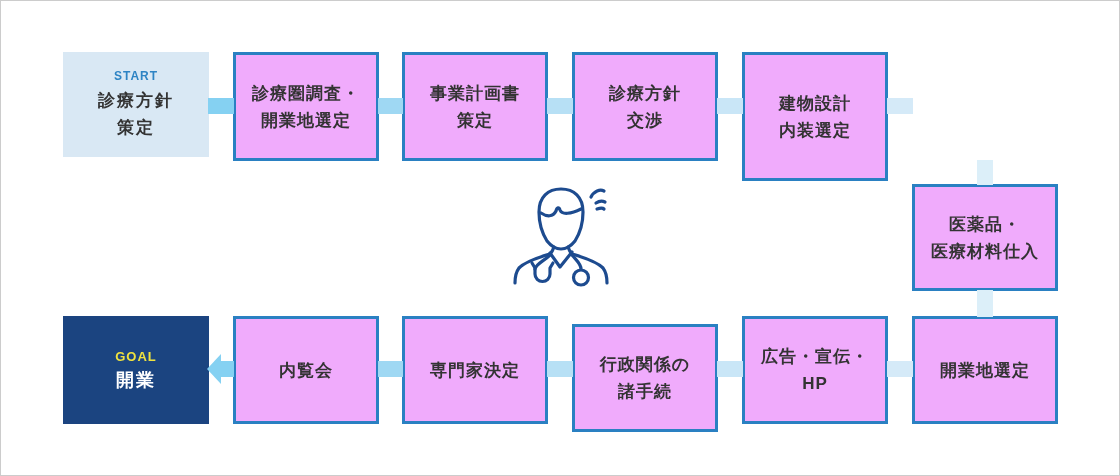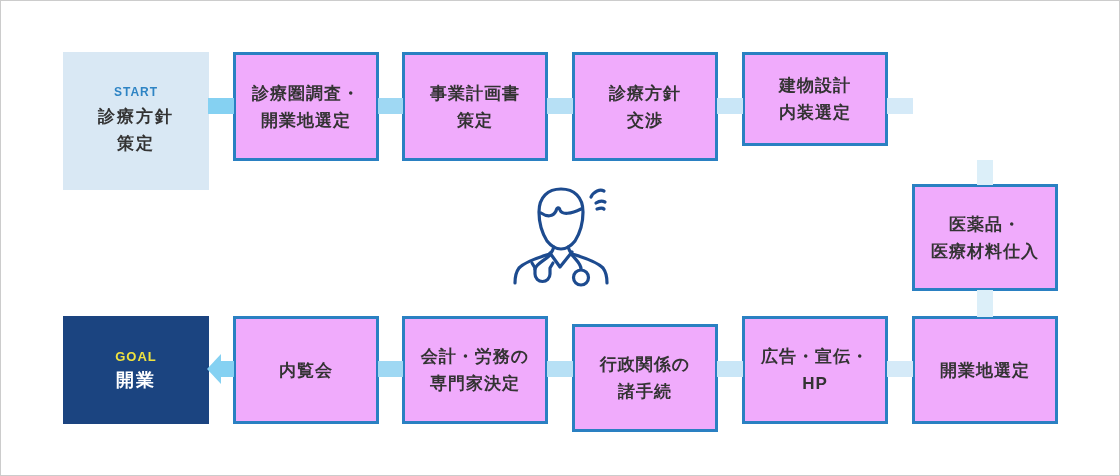--- a/index.html
+++ b/index.html
@@ -38,21 +38,21 @@
   .doctor path,.doctor circle{
     fill:none;stroke:var(--icon_stroke,#1d4b8f);
     stroke-width:3.2;stroke-linecap:round;stroke-linejoin:round;
   }
 </style>
 </head>
 <body>
 
 <div class="stage">
 
-  <div class="terminal start" style="left:62px;top:51px;height:138px;">
+  <div class="terminal start" style="left:62px;top:51px;height:105px;">
     <div class="badge">START</div>
     <div class="tlabel">
       <span>診療方針</span>
       <span>策定</span>
     </div>
   </div>
 
   <div class="box" style="left:232px;top:51px;height:109px;">
     <div class="label">
       <span>診療圏調査・</span>
@@ -64,21 +64,21 @@
       <span>事業計画書</span>
       <span>策定</span>
     </div>
   </div>
   <div class="box" style="left:571px;top:51px;height:109px;">
     <div class="label">
       <span>診療方針</span>
       <span>交渉</span>
     </div>
   </div>
-  <div class="box" style="left:741px;top:51px;height:94px;">
+  <div class="box" style="left:741px;top:51px;height:129px;">
     <div class="label">
       <span>建物設計</span>
       <span>内装選定</span>
     </div>
   </div>
 
   <div class="box" style="left:911px;top:183px;height:107px;">
     <div class="label">
       <span>医薬品・</span>
       <span>医療材料仕入</span>
@@ -98,21 +98,20 @@
     </div>
   </div>
   <div class="box" style="left:571px;top:315px;height:108px;margin-top:8px;">
     <div class="label">
       <span>行政関係の</span>
       <span>諸手続</span>
     </div>
   </div>
   <div class="box" style="left:401px;top:315px;height:108px;">
     <div class="label">
-      <span>会計・労務の</span>
       <span>専門家決定</span>
     </div>
   </div>
   <div class="box" style="left:232px;top:315px;height:108px;">
     <div class="label">
       <span>内覧会</span>
 
     </div>
   </div>
 

